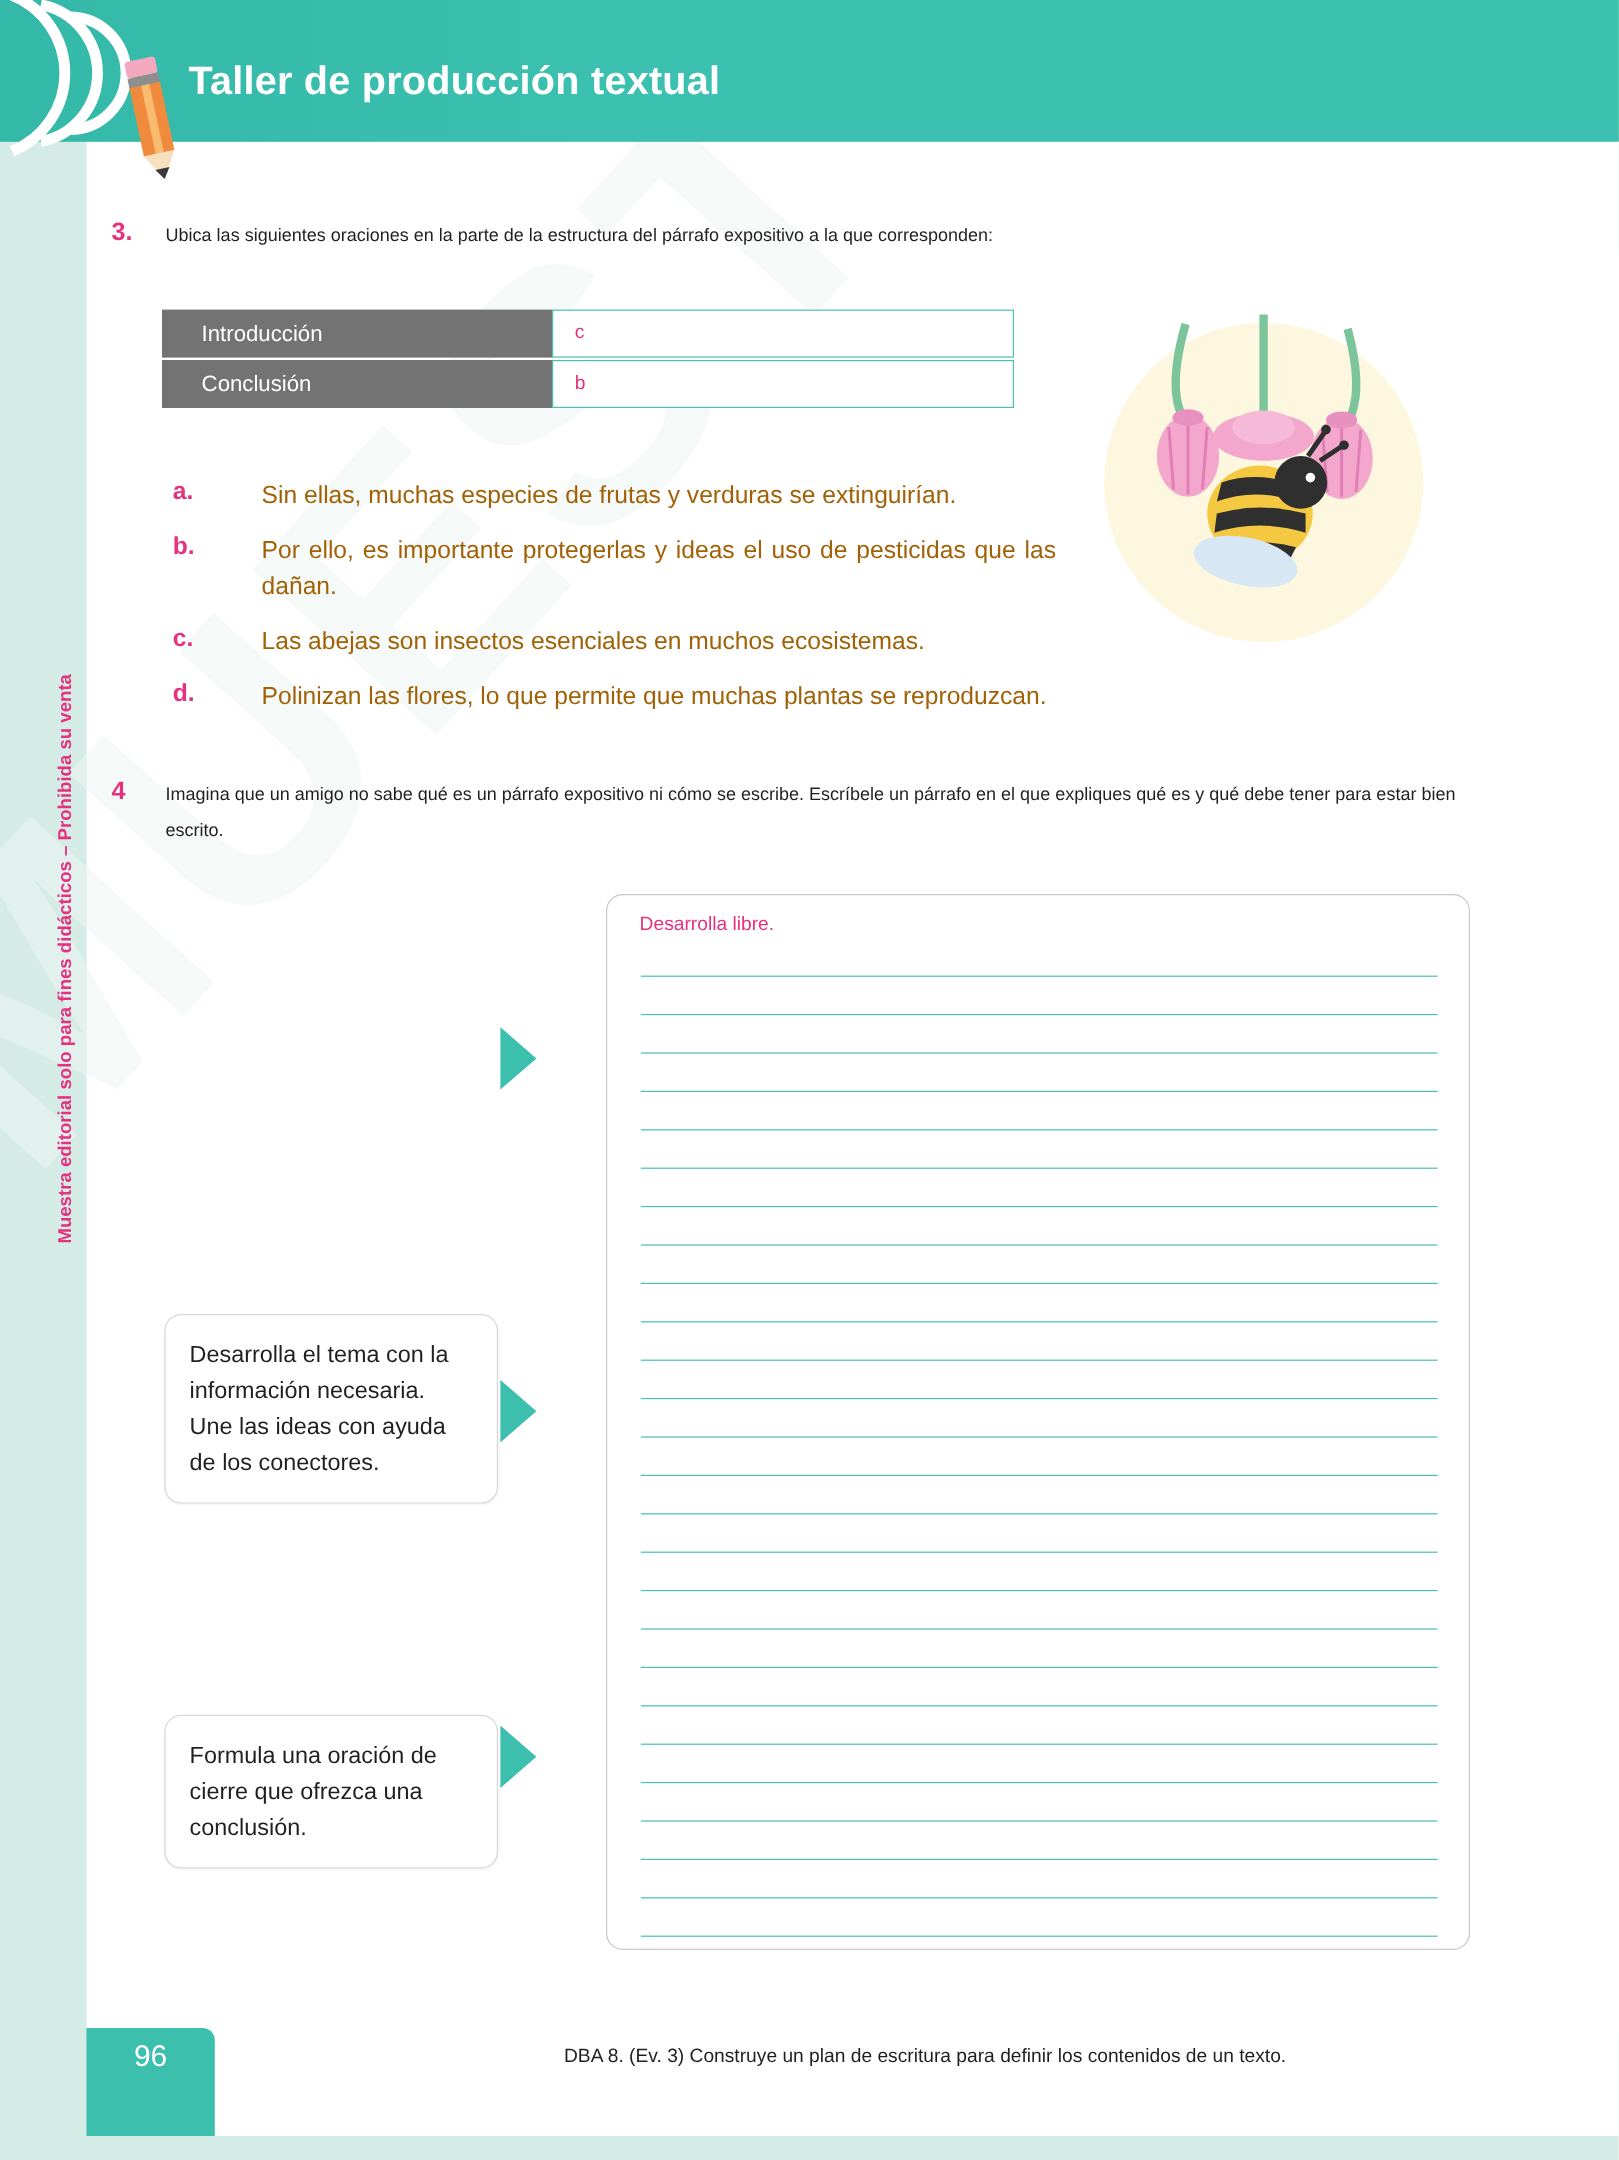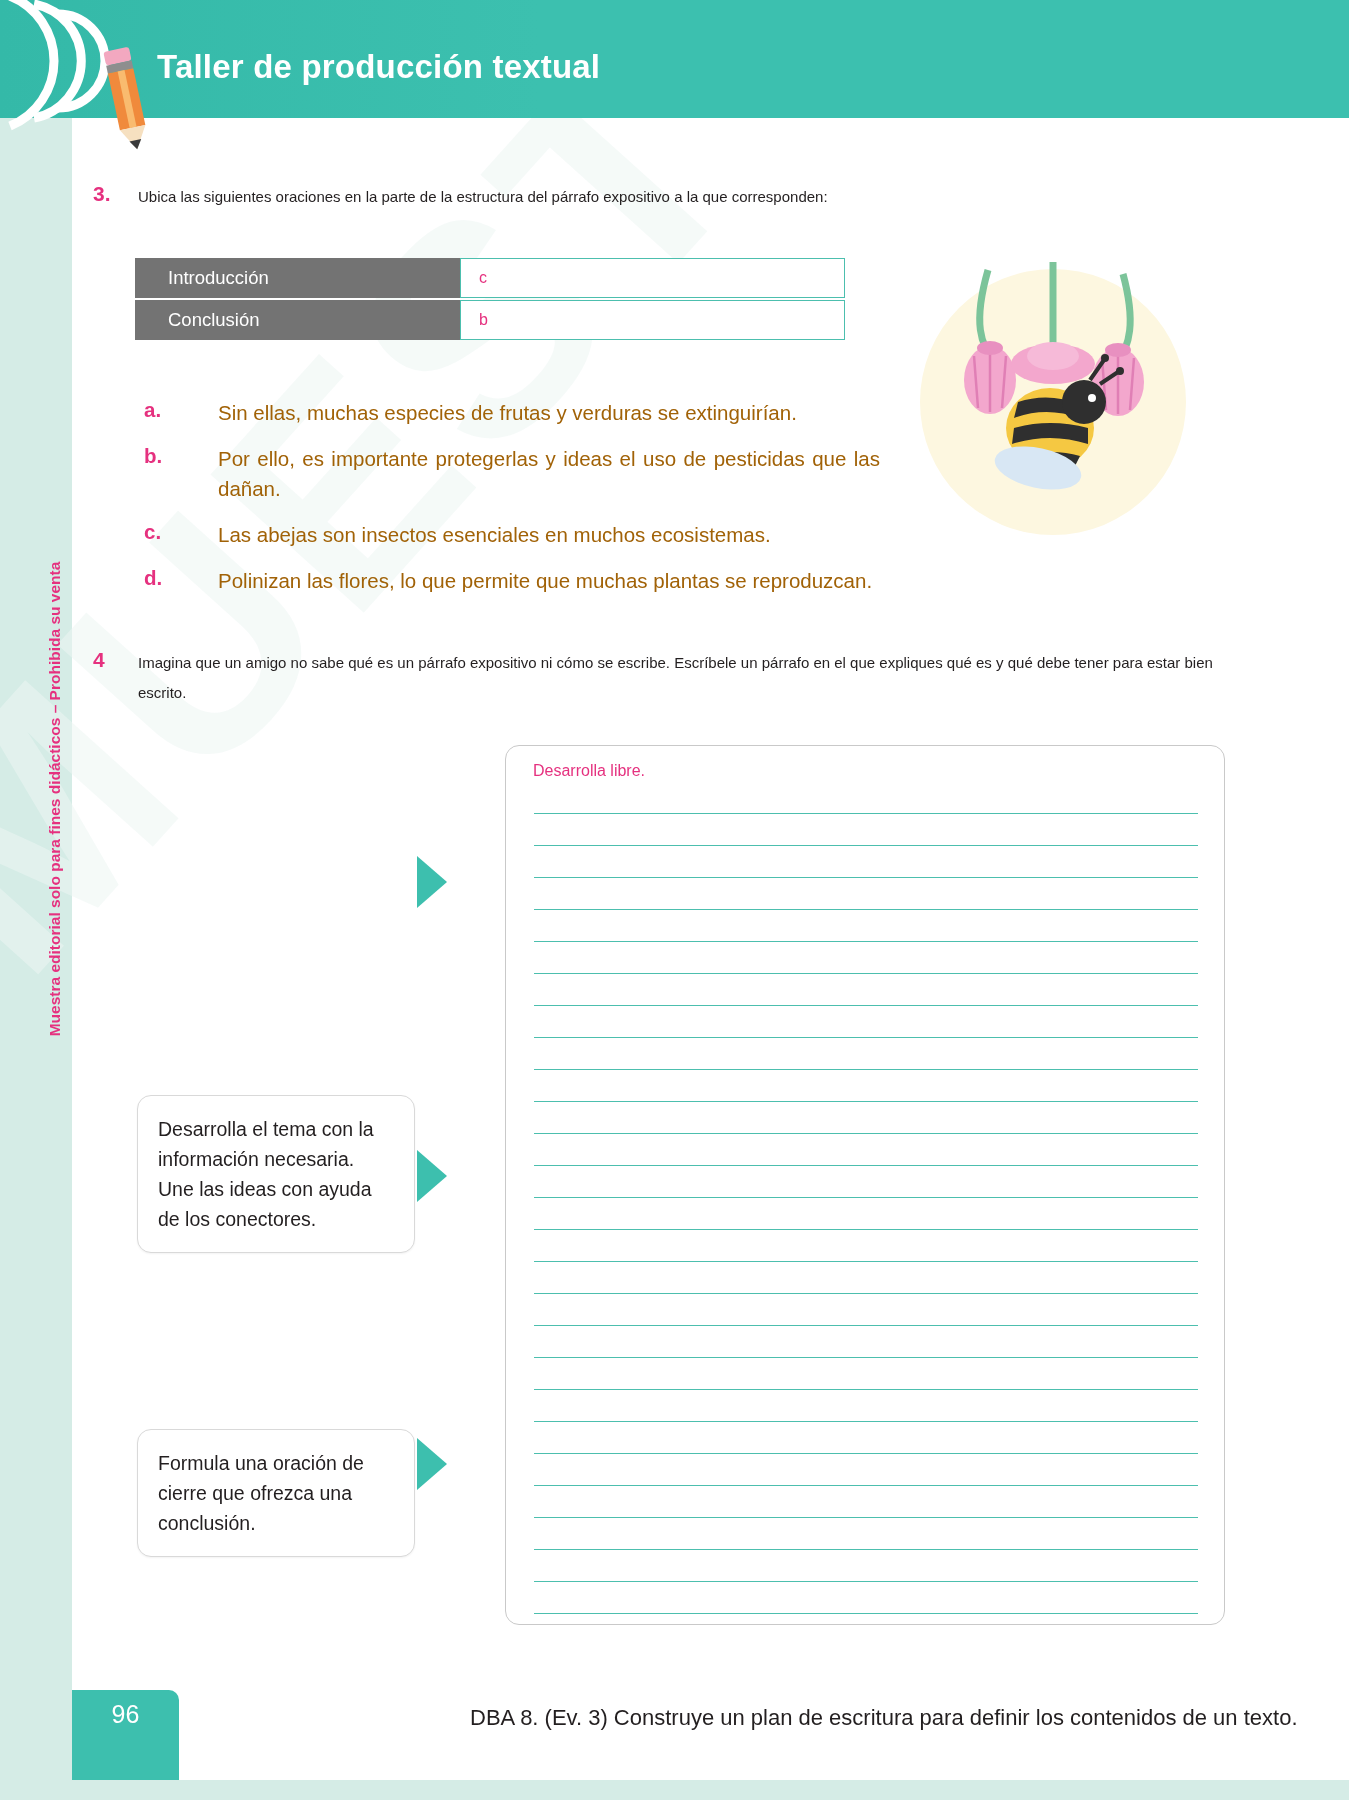--- a/index.html
+++ b/index.html
@@ -135,21 +135,21 @@
   .page-tab {
     position:absolute; left:72px; top:1690px; width:107px; height:90px;
     background:#3dbfae; border-top-right-radius:10px;
   }
   .page-no {
     position:absolute; left:72px; top:1700px; width:107px;
     text-align:center; color:#ffffff; font-size:25px;
   }
   .footer-text {
     position:absolute; left:470px; top:1705px;
-    font-size:22px; color:#231f20;
+    font-size:16px; color:#231f20;
   }
   .bottom-band {
     position:absolute; left:0; top:1780px; width:1349px; height:20px;
     background:#d5ece6;
   }
 </style>
 </head>
 <body>
 
 <div class="page-bg"></div>

